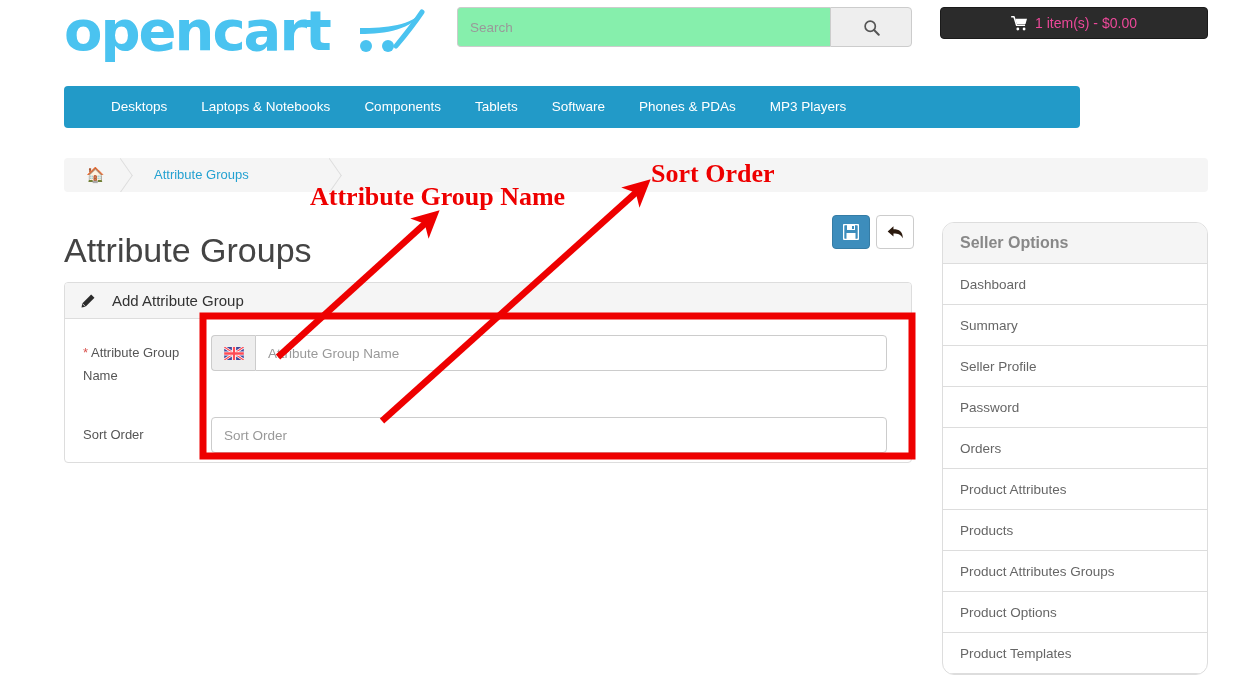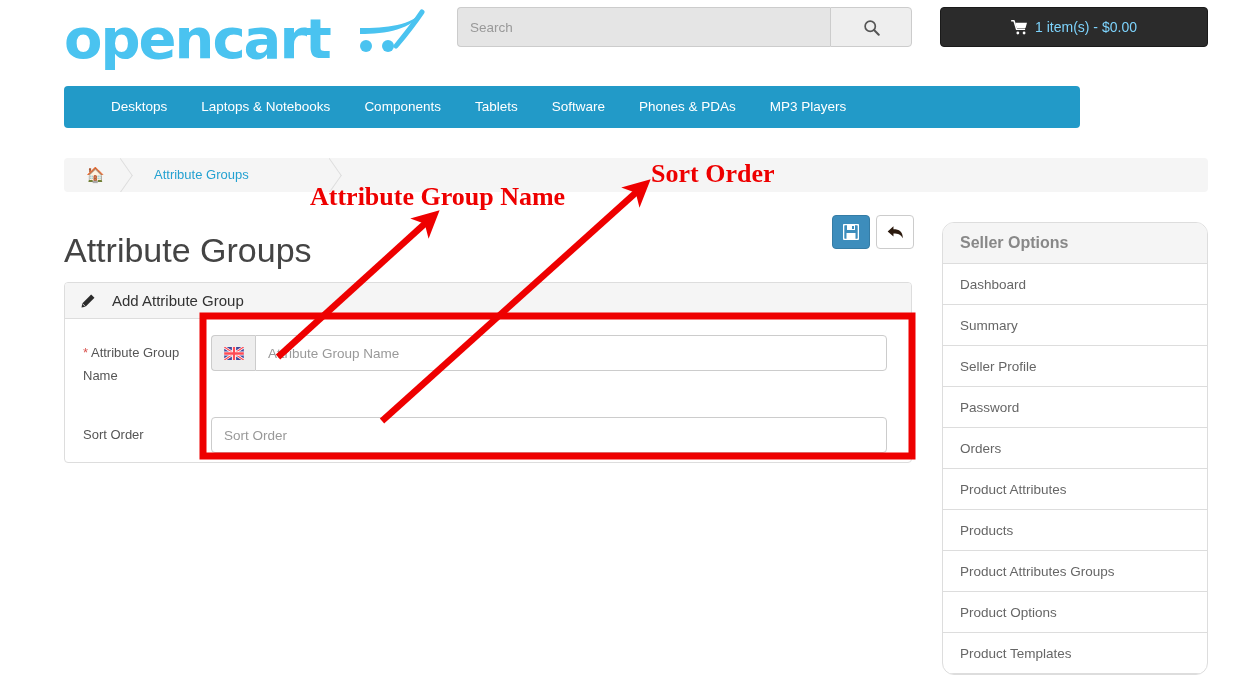--- a/index.html
+++ b/index.html
@@ -11,54 +11,54 @@
     overflow: hidden;
   }
   .page { position: relative; width: 1250px; height: 677px; overflow: hidden; }
 
   
   .header {
     position: absolute; left: 0; top: 0; width: 1250px; height: 84px;
     background: #ffffff;
   }
   .logo {
-    position: absolute; left: 64px; top: 10px;
+    position: absolute; left: 64px; top: 2px;
     font-family: "DejaVu Sans", sans-serif;
     font-size: 56px; font-weight: bold; letter-spacing: -2px;
     color: #4ac3f0; line-height: 58px; user-select: none;
   }
   .logo-cart {
     position: absolute; left: 352px; top: 4px; width: 80px; height: 52px;
   }
 
   .search-wrap {
     position: absolute; left: 457px; top: 7px; width: 455px; height: 40px;
     display: flex;
   }
   .search-input {
     flex: 1; height: 40px;
     border: 1px solid #cccccc; border-right: none;
     border-radius: 4px 0 0 4px;
     padding: 0 12px; font-size: 13.5px; color: #555;
     font-family: "Liberation Sans", sans-serif;
-    outline: none; background: #e5e5e5;
+    outline: none; background: #86efac;
   }
   .search-input::placeholder { color: #999; }
   .search-btn {
     width: 82px; height: 40px;
     background: #eeeeee; border: 1px solid #cccccc;
     border-radius: 0 4px 4px 0;
     display: flex; align-items: center; justify-content: center;
     cursor: pointer;
   }
 
   .cart-btn {
-    position: absolute; left: 940px; top: 7px; width: 268px; height: 40px;
+    position: absolute; left: 940px; top: 7px; width: 268px; height: 32px;
     background: #2b2b2b; border: 1px solid #1a1a1a; border-radius: 4px;
-    color: #7dd3fc; font-size: 14px;
+    color: #ec4899; font-size: 14px;
     display: flex; align-items: center; justify-content: center; gap: 7px;
     cursor: pointer;
   }
 
   
   .navbar {
     position: absolute; left: 64px; top: 86px; width: 1016px; height: 42px;
     background: #229ac8; border-radius: 4px;
     display: flex; align-items: center; padding-left: 30px;
   }

